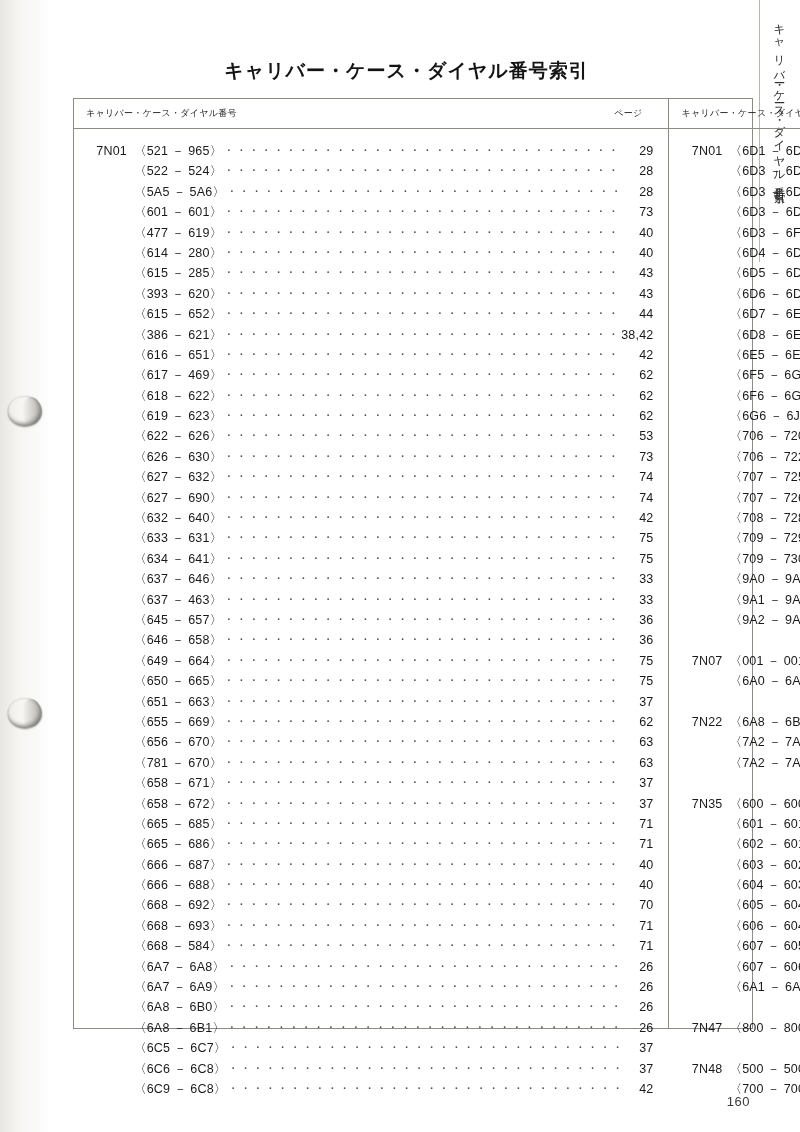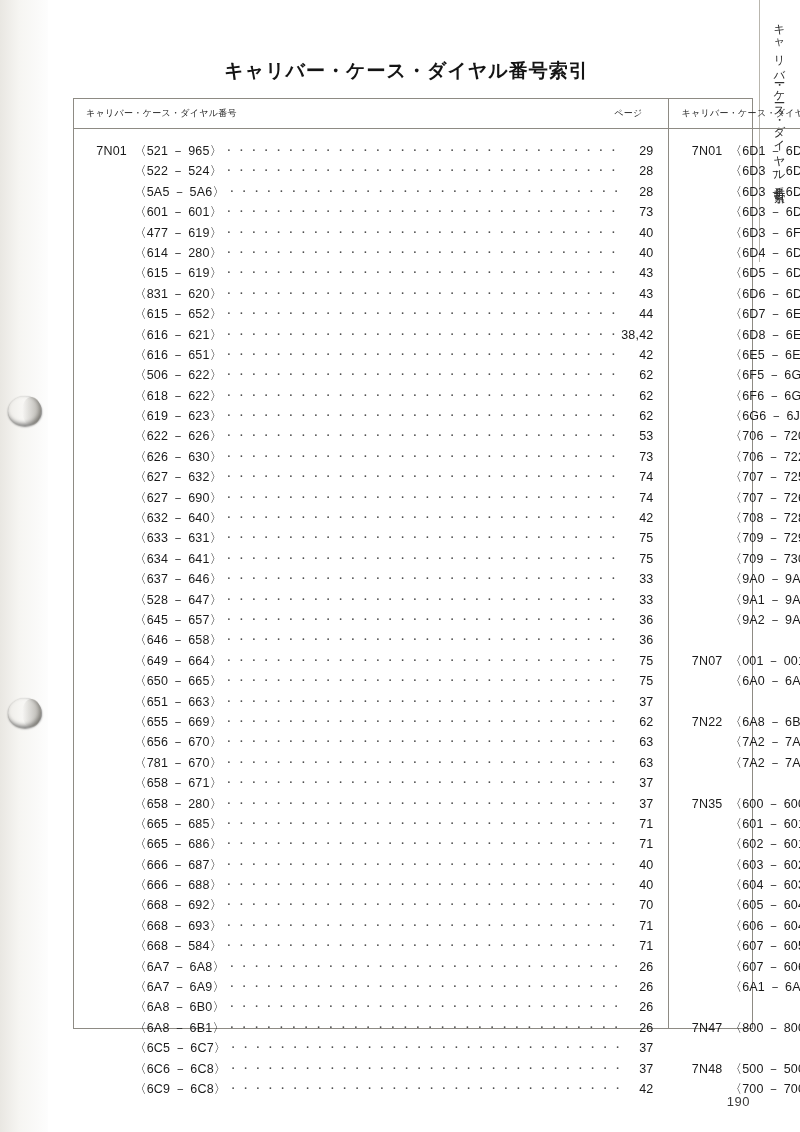--- a/index.html
+++ b/index.html
@@ -278,51 +278,51 @@
             <span class="page-cell">40</span>
           </div>
           <div class="entry-row">
             <span class="caliber-cell"></span>
             <span class="ref-cell">〈614 － 280〉</span>
             <span class="leader">・・・・・・・・・・・・・・・・・・・・・・・・・・・・・・・・</span>
             <span class="page-cell">40</span>
           </div>
           <div class="entry-row">
             <span class="caliber-cell"></span>
-            <span class="ref-cell">〈615 － 619〉</span>
+            <span class="ref-cell">〈615 － 285〉</span>
             <span class="leader">・・・・・・・・・・・・・・・・・・・・・・・・・・・・・・・・</span>
             <span class="page-cell">43</span>
           </div>
           <div class="entry-row">
             <span class="caliber-cell"></span>
-            <span class="ref-cell">〈831 － 620〉</span>
+            <span class="ref-cell">〈393 － 620〉</span>
             <span class="leader">・・・・・・・・・・・・・・・・・・・・・・・・・・・・・・・・</span>
             <span class="page-cell">43</span>
           </div>
           <div class="entry-row">
             <span class="caliber-cell"></span>
             <span class="ref-cell">〈615 － 652〉</span>
             <span class="leader">・・・・・・・・・・・・・・・・・・・・・・・・・・・・・・・・</span>
             <span class="page-cell">44</span>
           </div>
           <div class="entry-row">
             <span class="caliber-cell"></span>
-            <span class="ref-cell">〈616 － 621〉</span>
+            <span class="ref-cell">〈386 － 621〉</span>
             <span class="leader">・・・・・・・・・・・・・・・・・・・・・・・・・・・・・・・・</span>
             <span class="page-cell">38,42</span>
           </div>
           <div class="entry-row">
             <span class="caliber-cell"></span>
             <span class="ref-cell">〈616 － 651〉</span>
             <span class="leader">・・・・・・・・・・・・・・・・・・・・・・・・・・・・・・・・</span>
             <span class="page-cell">42</span>
           </div>
           <div class="entry-row">
             <span class="caliber-cell"></span>
-            <span class="ref-cell">〈506 － 622〉</span>
+            <span class="ref-cell">〈617 － 469〉</span>
             <span class="leader">・・・・・・・・・・・・・・・・・・・・・・・・・・・・・・・・</span>
             <span class="page-cell">62</span>
           </div>
           <div class="entry-row">
             <span class="caliber-cell"></span>
             <span class="ref-cell">〈618 － 622〉</span>
             <span class="leader">・・・・・・・・・・・・・・・・・・・・・・・・・・・・・・・・</span>
             <span class="page-cell">62</span>
           </div>
           <div class="entry-row">
@@ -374,21 +374,21 @@
             <span class="page-cell">75</span>
           </div>
           <div class="entry-row">
             <span class="caliber-cell"></span>
             <span class="ref-cell">〈637 － 646〉</span>
             <span class="leader">・・・・・・・・・・・・・・・・・・・・・・・・・・・・・・・・</span>
             <span class="page-cell">33</span>
           </div>
           <div class="entry-row">
             <span class="caliber-cell"></span>
-            <span class="ref-cell">〈528 － 647〉</span>
+            <span class="ref-cell">〈637 － 463〉</span>
             <span class="leader">・・・・・・・・・・・・・・・・・・・・・・・・・・・・・・・・</span>
             <span class="page-cell">33</span>
           </div>
           <div class="entry-row">
             <span class="caliber-cell"></span>
             <span class="ref-cell">〈645 － 657〉</span>
             <span class="leader">・・・・・・・・・・・・・・・・・・・・・・・・・・・・・・・・</span>
             <span class="page-cell">36</span>
           </div>
           <div class="entry-row">
@@ -434,21 +434,21 @@
             <span class="page-cell">63</span>
           </div>
           <div class="entry-row">
             <span class="caliber-cell"></span>
             <span class="ref-cell">〈658 － 671〉</span>
             <span class="leader">・・・・・・・・・・・・・・・・・・・・・・・・・・・・・・・・</span>
             <span class="page-cell">37</span>
           </div>
           <div class="entry-row">
             <span class="caliber-cell"></span>
-            <span class="ref-cell">〈658 － 280〉</span>
+            <span class="ref-cell">〈658 － 672〉</span>
             <span class="leader">・・・・・・・・・・・・・・・・・・・・・・・・・・・・・・・・</span>
             <span class="page-cell">37</span>
           </div>
           <div class="entry-row">
             <span class="caliber-cell"></span>
             <span class="ref-cell">〈665 － 685〉</span>
             <span class="leader">・・・・・・・・・・・・・・・・・・・・・・・・・・・・・・・・</span>
             <span class="page-cell">71</span>
           </div>
           <div class="entry-row">
@@ -706,15 +706,15 @@
             <span class="ref-cell">〈500 － 500〉</span>
           </div>
           <div class="entry-row">
             <span class="caliber-cell"></span>
             <span class="ref-cell">〈700 － 700〉</span>
           </div>
         </div>
       </div>
     </div>
 
-  <div id="folio">190</div>
+  <div id="folio">160</div>
 
 </div>
 
 </body></html>

